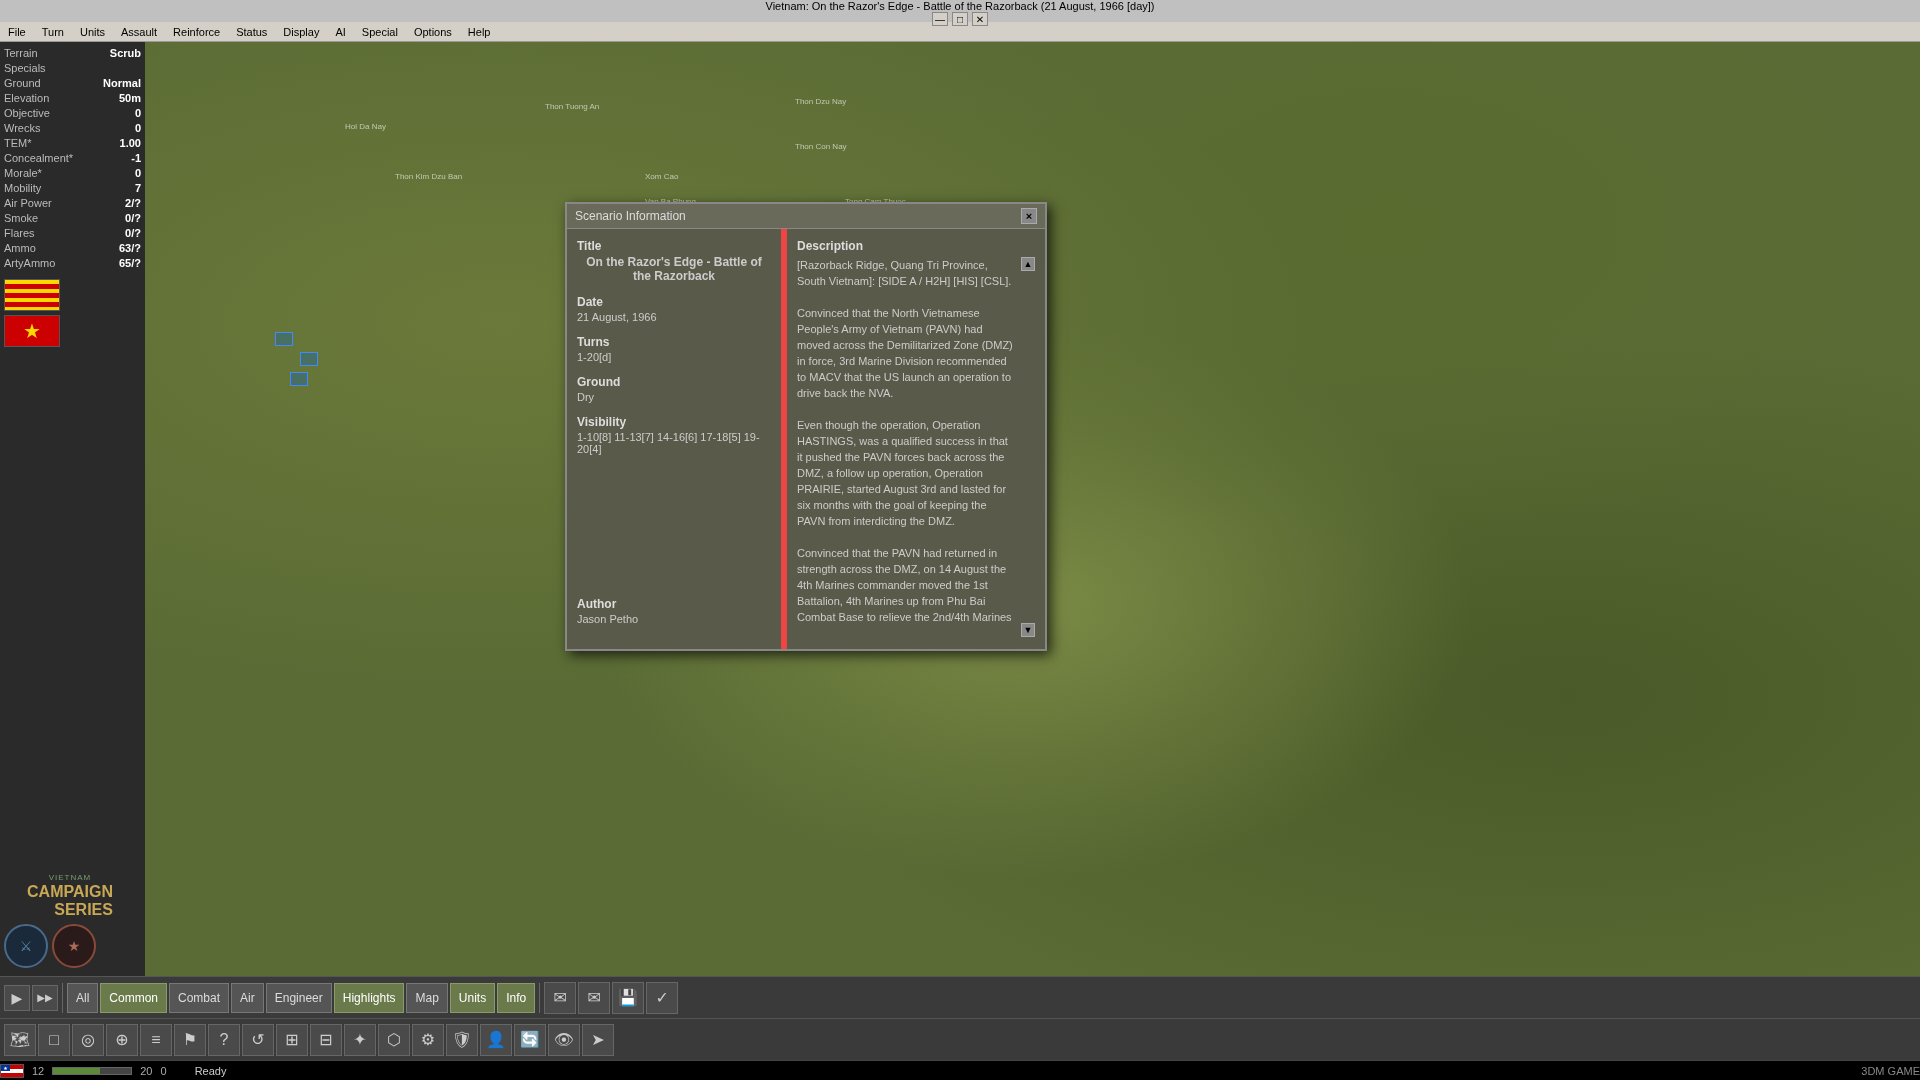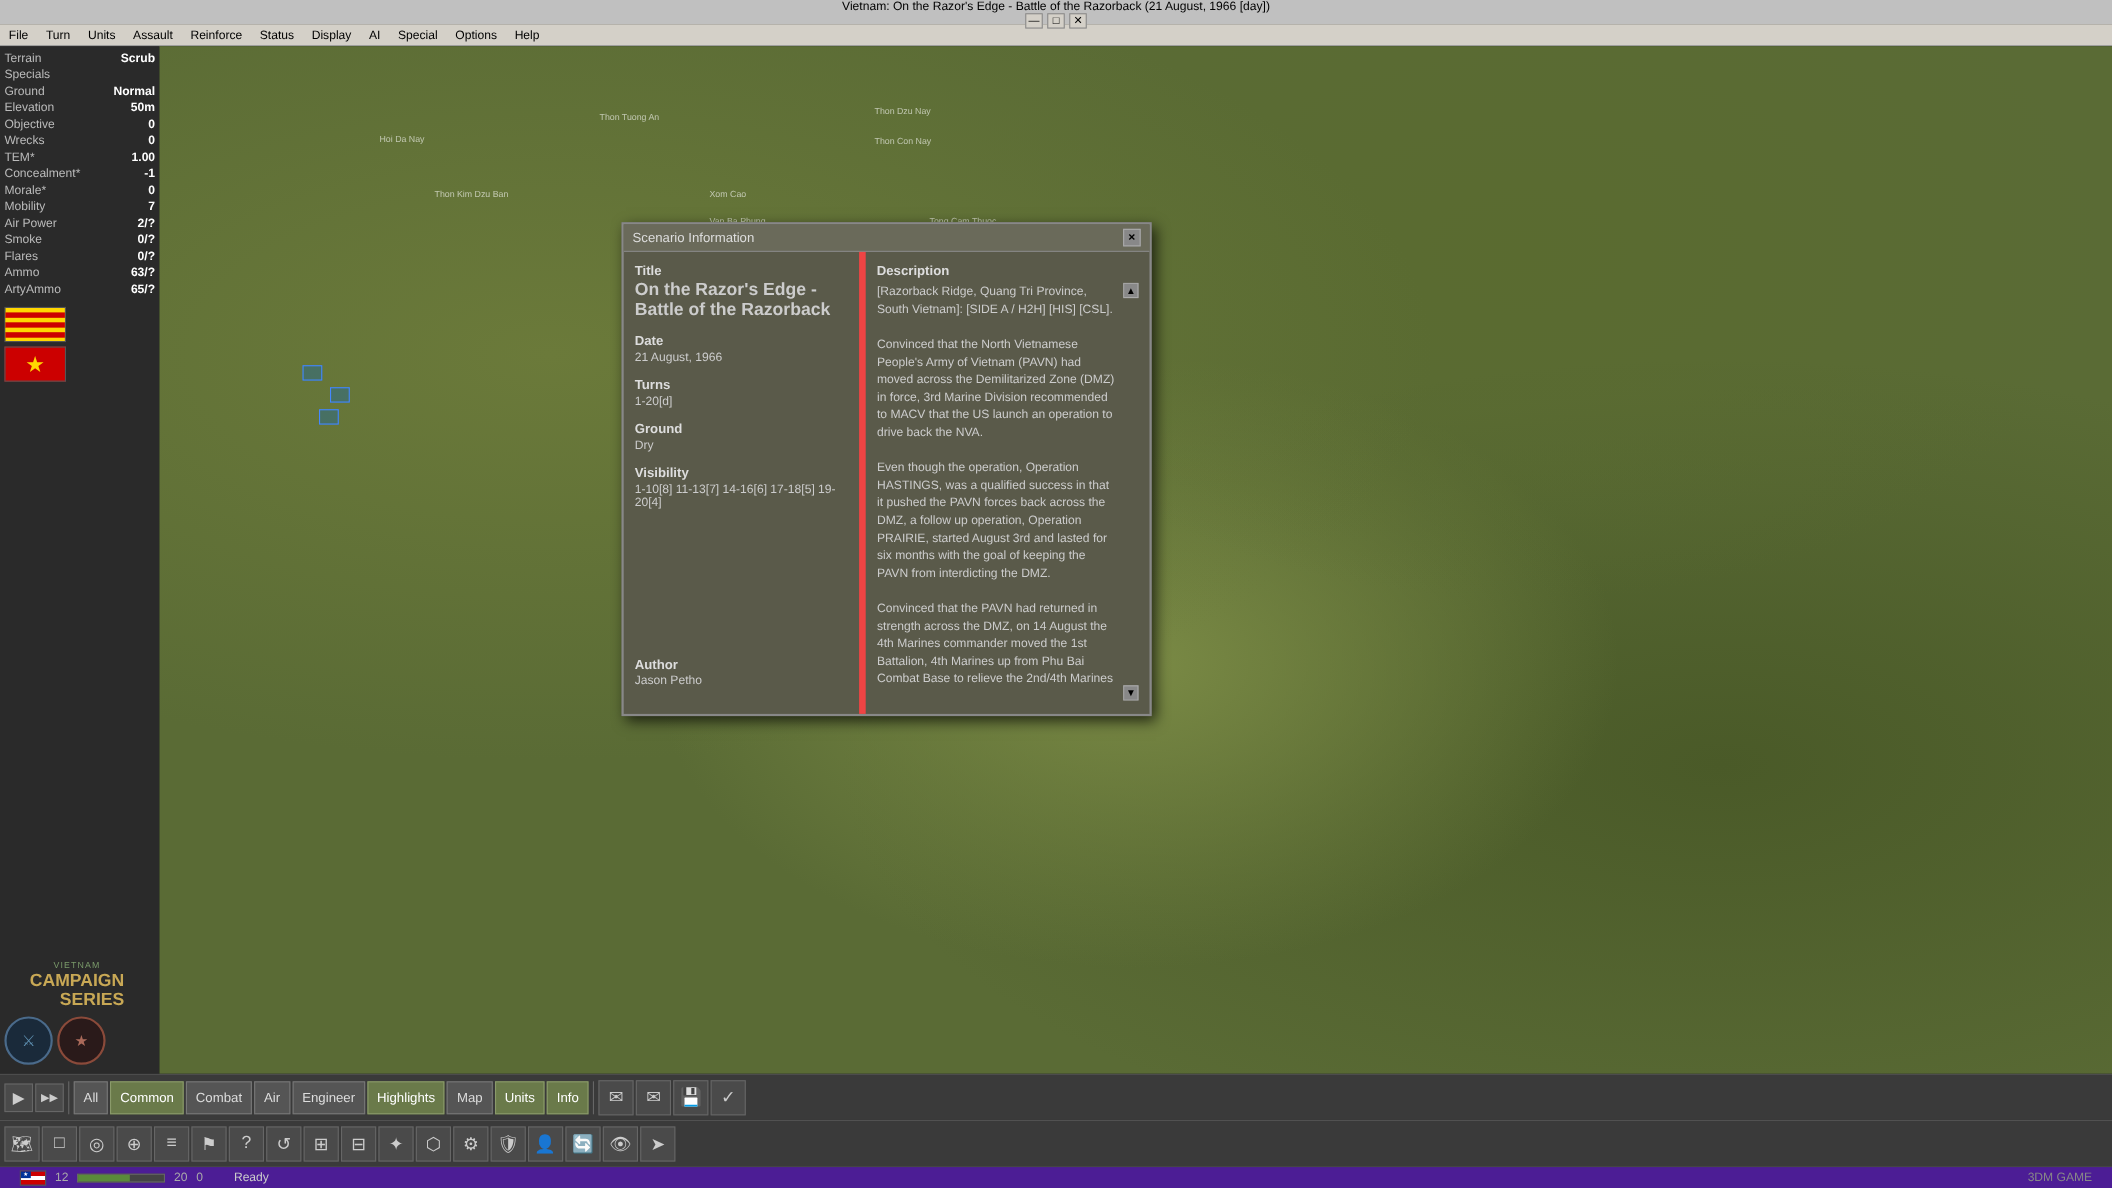--- a/index.html
+++ b/index.html
@@ -220,25 +220,25 @@
       display: flex;
       align-items: center;
       justify-content: center;
       cursor: pointer;
       font-size: 16px;
       color: #ccc;
     }
 
     
     #status-bar {
-      background: #4c1d95;
+      background: #000000;
       height: 20px;
       display: flex;
       align-items: center;
-      padding: 0 18px;
+      padding: 0 0;
       justify-content: space-between;
       border-top: 1px solid #444;
     }
     #status-bar-left { display: flex; gap: 8px; align-items: center; font-size: 11px; }
     #status-bar-right { font-size: 11px; color: #aaa; }
 
     
     .status-flag {
       width: 24px;
       height: 14px;
@@ -321,21 +321,22 @@
       margin-bottom: 2px;
     }
 
     .modal-field-value {
       font-size: 11px;
       color: #ccc;
     }
 
     .modal-field-value.bold {
       font-weight: bold;
-      font-size: 16px;
+      font-size: 12px;
+      text-align: center;
     }
 
     #desc-header {
       font-weight: bold;
       font-size: 12px;
       color: #ddd;
       margin-bottom: 4px;
     }
 
     #desc-scroll {
@@ -523,21 +524,21 @@
       </div>
     </div>
   </div>
 
   <div id="map-area">
     <div id="map-canvas">
 
       <div class="map-label" style="top:80px;left:200px;">Hoi Da Nay</div>
       <div class="map-label" style="top:60px;left:400px;">Thon Tuong An</div>
       <div class="map-label" style="top:55px;left:650px;">Thon Dzu Nay</div>
-      <div class="map-label" style="top:82px;left:650px;">Thon Con Nay</div>
+      <div class="map-label" style="top:100px;left:650px;">Thon Con Nay</div>
       <div class="map-label" style="top:130px;left:250px;">Thon Kim Dzu Ban</div>
       <div class="map-label" style="top:130px;left:500px;">Xom Cao</div>
       <div class="map-label" style="top:155px;left:500px;">Van Ba Phung</div>
       <div class="map-label" style="top:155px;left:700px;">Tong Cam Thuoc</div>
       <div class="map-label" style="top:175px;left:780px;">Thon Vinh An</div>
 
       <div class="map-unit" style="top:290px;left:130px;background:rgba(0,100,200,0.3);border-color:#4488ff;"></div>
       <div class="map-unit" style="top:310px;left:155px;background:rgba(0,100,200,0.3);border-color:#4488ff;"></div>
       <div class="map-unit" style="top:330px;left:145px;background:rgba(0,100,200,0.3);border-color:#4488ff;"></div>
     </div>

